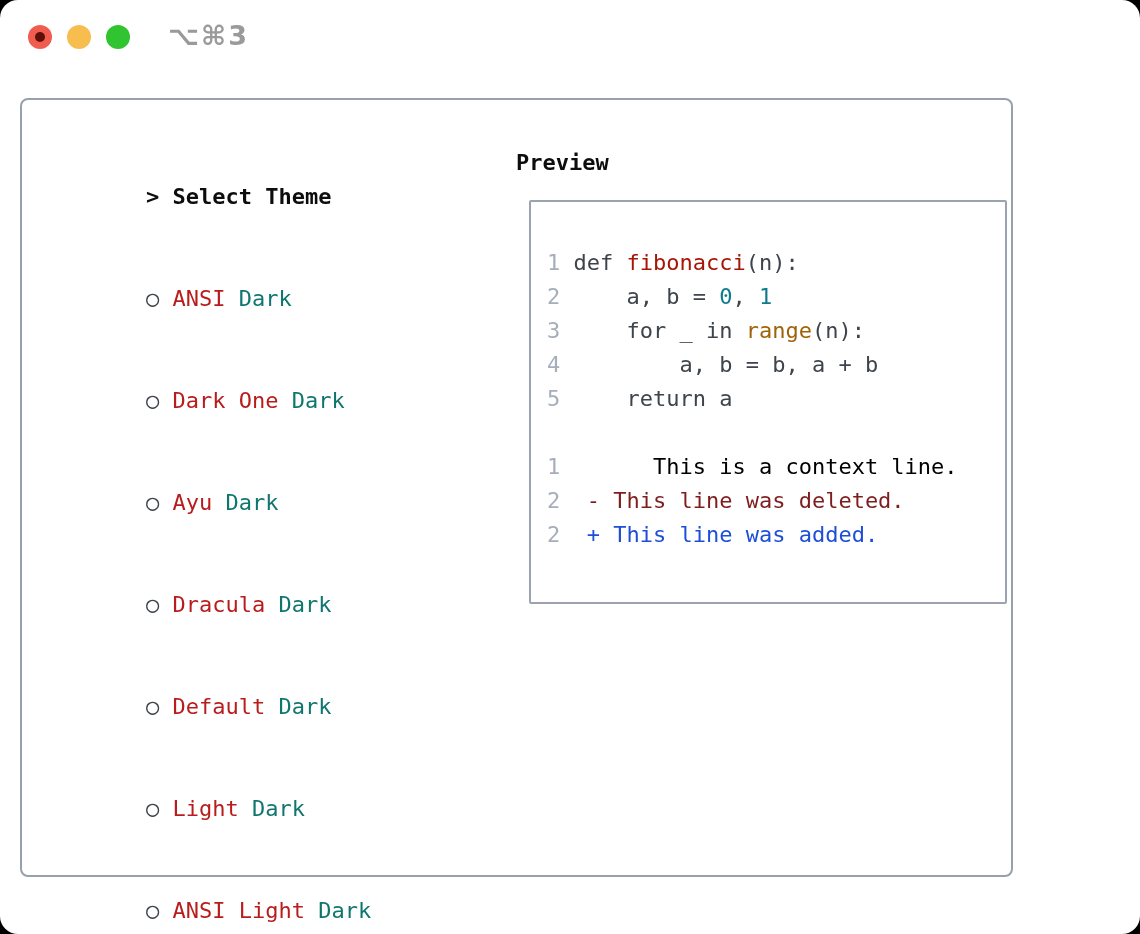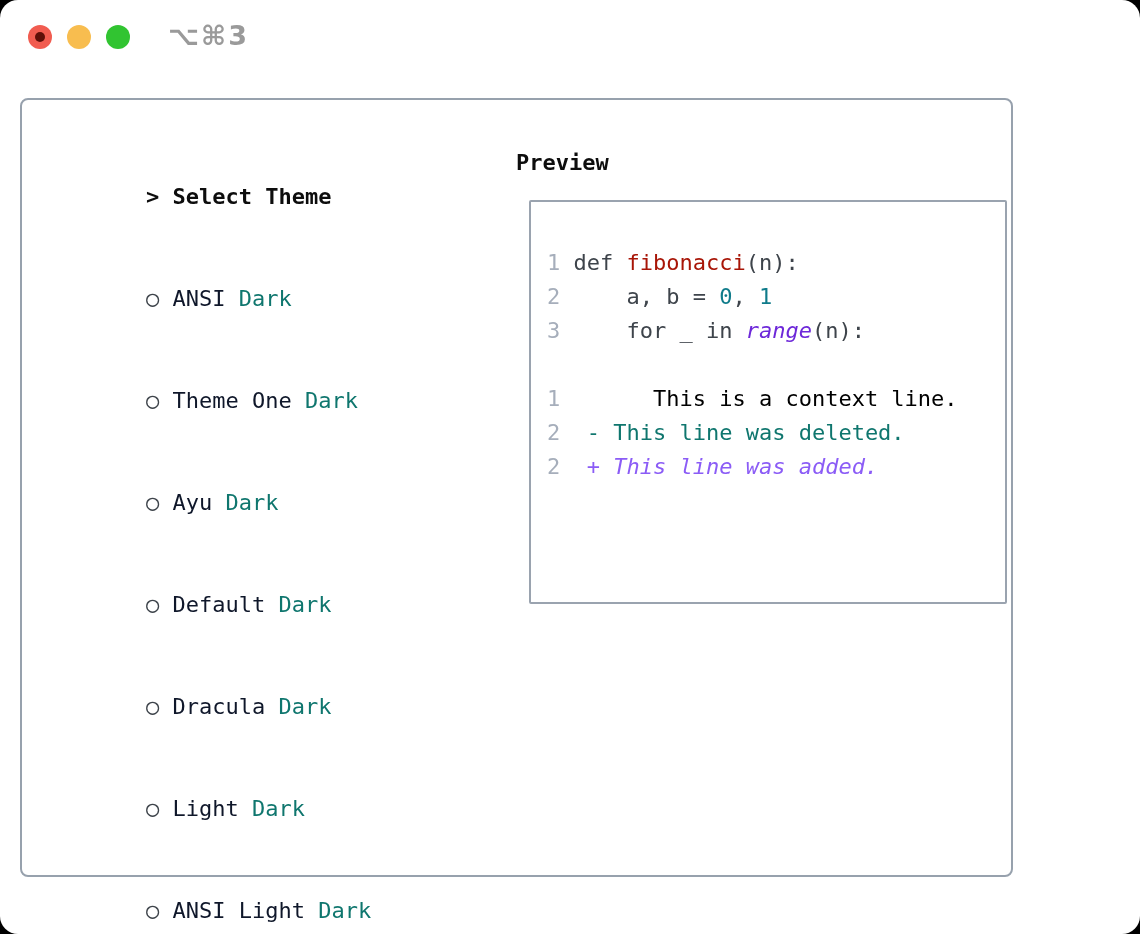--- a/index.html
+++ b/index.html
@@ -22,39 +22,39 @@
   }
   
   .panel{
     position:absolute;left:20px;top:98px;width:993px;height:779px;
     box-sizing:border-box;border:2px solid #97a1ad;border-radius:8px;background:#fff;
   }
   .left-col{position:absolute;left:18px;top:46px;font-size:22px;line-height:34px;color:#3e444b;}
   .row{white-space:pre;}
   .mark{display:inline-block;width:2ch;color:#3e444b;}
   .hdr{font-weight:bold;color:#0d0d0d;}
-  .nm{color:#0f172a;}
+  .nm{color:#b91c1c;}
   .var{color:#0f766e;margin-left:1ch;}
   
   .right-col{position:absolute;left:494px;top:46px;font-size:22px;line-height:34px;}
   .preview-hdr{font-weight:bold;color:#0d0d0d;}
   .preview-box{
     margin-top:20px;margin-left:13px;width:478px;height:404px;
     box-sizing:border-box;border:2px solid #9aa3af;border-radius:2px;
     padding:44px 0 0 16px;background:#fff;overflow:hidden;
   }
   .pline{white-space:pre;min-height:34px;}
   .lnum{display:inline-block;width:2ch;color:#a6aebb;}
   .tok-plain{color:#3e444b;}
   .tok-function{color:#a81507;}
   .tok-number{color:#0f7b8a;}
-  .tok-builtin{color:#6d28d9;font-style:italic;}
+  .tok-builtin{color:#a16207;}
   .tok-context{color:#000000;}
-  .tok-deleted{color:#0f766e;}
-  .tok-added{color:#8b5cf6;font-style:italic;}
+  .tok-deleted{color:#7f1d1d;}
+  .tok-added{color:#1d4ed8;}
 </style>
 </head>
 <body>
 
 <div class="window">
 
   <div class="titlebar">
     <div class="light light-red">
       <div class="dot"></div>
     </div>
@@ -68,47 +68,49 @@
     <div class="left-col">
 
       <div class="row">
         <span class="mark hdr">&gt;</span><span class="hdr">Select Theme</span>
       </div>
 
       <div class="row">
         <span class="mark">○</span><span class="nm">ANSI</span><span class="var">Dark</span>
       </div>
       <div class="row">
-        <span class="mark">○</span><span class="nm">Theme One</span><span class="var">Dark</span>
+        <span class="mark">○</span><span class="nm">Dark One</span><span class="var">Dark</span>
       </div>
       <div class="row">
         <span class="mark">○</span><span class="nm">Ayu</span><span class="var">Dark</span>
       </div>
       <div class="row">
-        <span class="mark">○</span><span class="nm">Default</span><span class="var">Dark</span>
+        <span class="mark">○</span><span class="nm">Dracula</span><span class="var">Dark</span>
       </div>
       <div class="row">
-        <span class="mark">○</span><span class="nm">Dracula</span><span class="var">Dark</span>
+        <span class="mark">○</span><span class="nm">Default</span><span class="var">Dark</span>
       </div>
       <div class="row">
         <span class="mark">○</span><span class="nm">Light</span><span class="var">Dark</span>
       </div>
       <div class="row">
         <span class="mark">○</span><span class="nm">ANSI Light</span><span class="var">Dark</span>
       </div>
 
     </div>
 
     <div class="right-col">
       <div class="preview-hdr">Preview</div>
 
       <div class="preview-box">
         <div class="pline"><span class="lnum">1</span><span class="tok-plain">def </span><span class="tok-function">fibonacci</span><span class="tok-plain">(n):</span></div>
         <div class="pline"><span class="lnum">2</span><span class="tok-plain">    a, b = </span><span class="tok-number">0</span><span class="tok-plain">, </span><span class="tok-number">1</span></div>
         <div class="pline"><span class="lnum">3</span><span class="tok-plain">    for _ in </span><span class="tok-builtin">range</span><span class="tok-plain">(n):</span></div>
+        <div class="pline"><span class="lnum">4</span><span class="tok-plain">        a, b = b, a + b</span></div>
+        <div class="pline"><span class="lnum">5</span><span class="tok-plain">    return a</span></div>
         <div class="pline"><span class="lnum"></span></div>
         <div class="pline"><span class="lnum">1</span><span class="tok-context">      This is a context line.</span></div>
         <div class="pline"><span class="lnum">2</span><span class="tok-deleted"> - This line was deleted.</span></div>
         <div class="pline"><span class="lnum">2</span><span class="tok-added"> + This line was added.</span></div>
       </div>
     </div>
 
   </div>
 </div>
 

